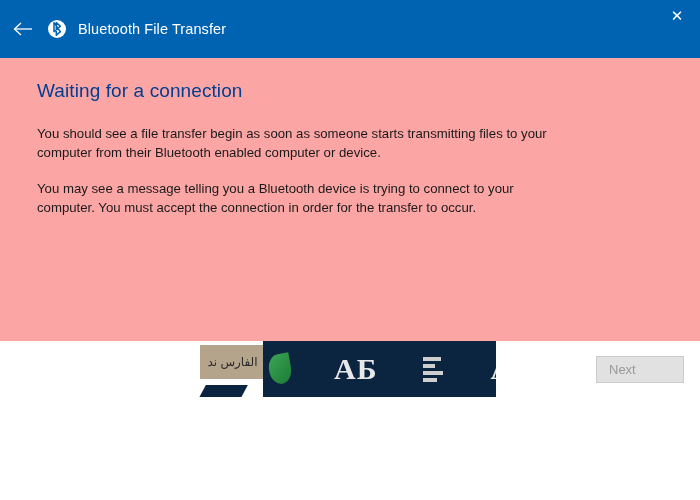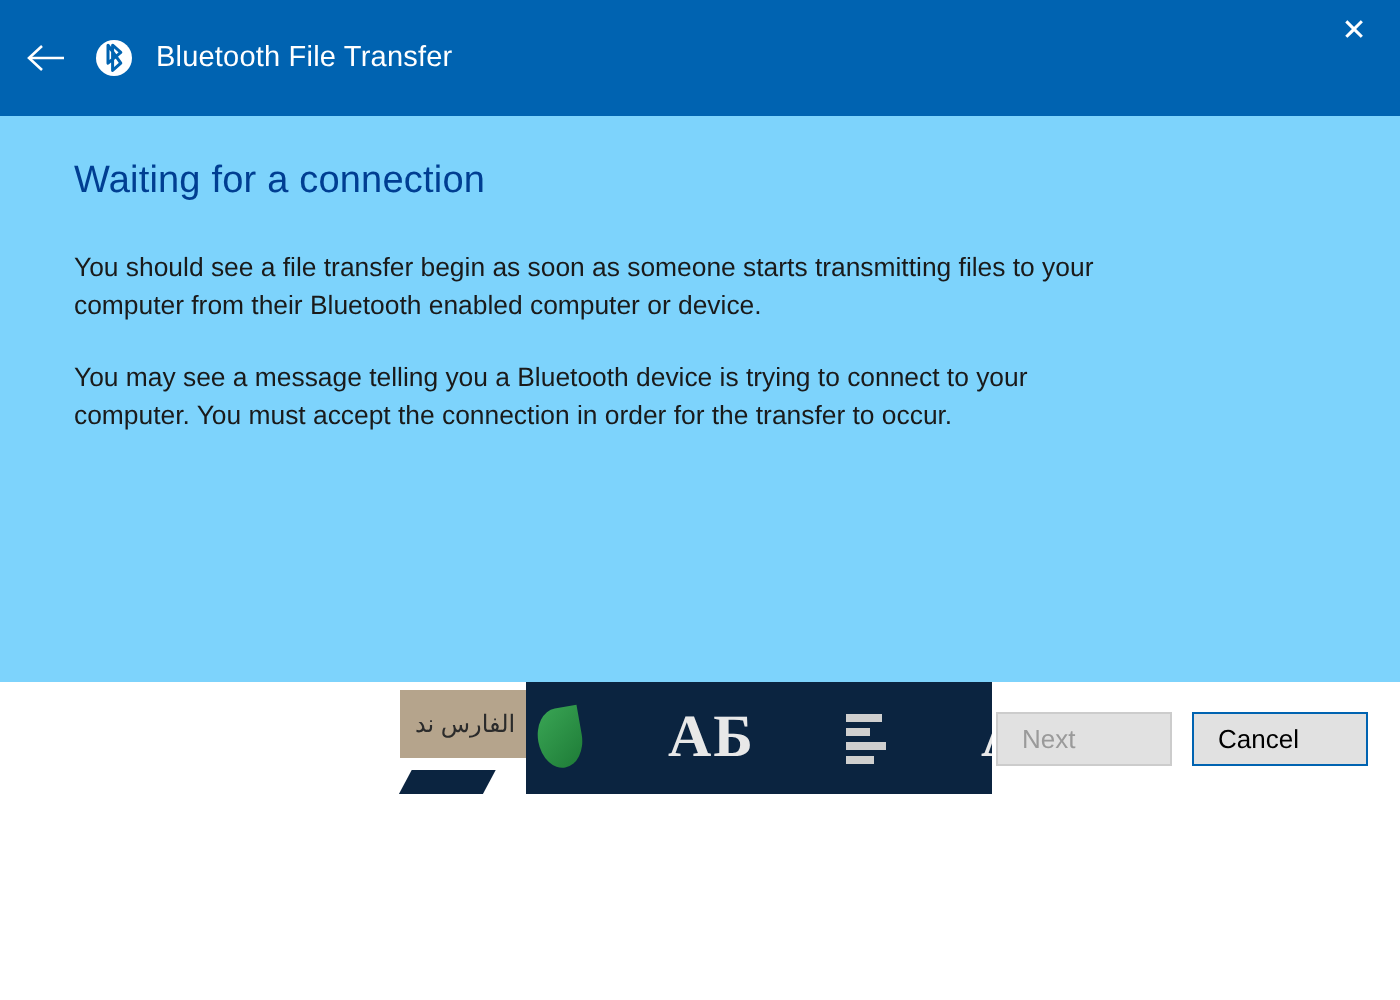--- a/index.html
+++ b/index.html
@@ -10,21 +10,21 @@
     width: 700px;
     height: 500px;
     background: #ffffff;
     font-family: "Liberation Sans", sans-serif;
     overflow: hidden;
   }
   .window {
     position: relative;
     width: 700px;
     height: 397px;
-    background: #7dd3fc;
+    background: #fca5a5;
     display: flex;
     flex-direction: column;
     overflow: hidden;
   }
   
   .titlebar {
     height: 58px;
     background: #0063b1;
     display: flex;
     align-items: center;
@@ -251,16 +251,15 @@
             <span></span>
             <span></span>
             <span></span>
         </div>
         <div class="wm-letters">AБ</div>
         <div class="wm-dotcom">.com</div>
       </div>
     </div>
 
     <button class="btn" disabled="">Next</button>
-    <button class="btn enabled">Cancel</button>
   </div>
 
 </div>
 
 </body></html>

